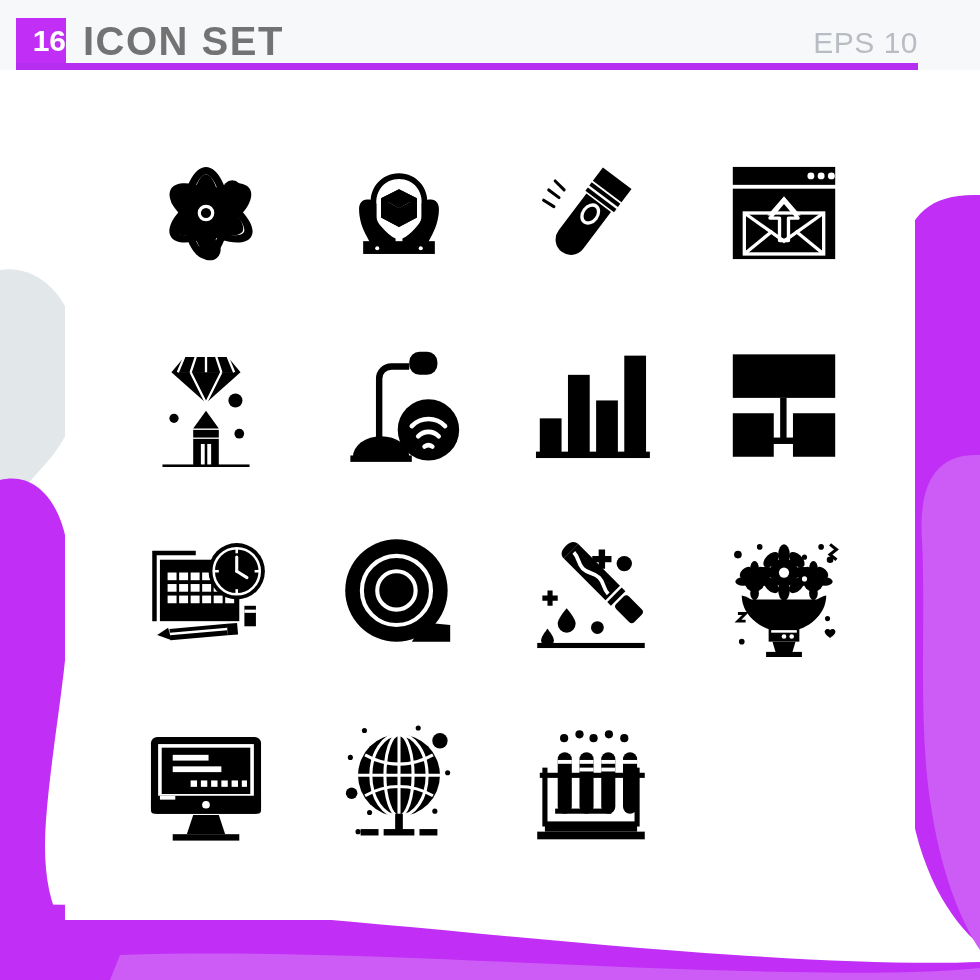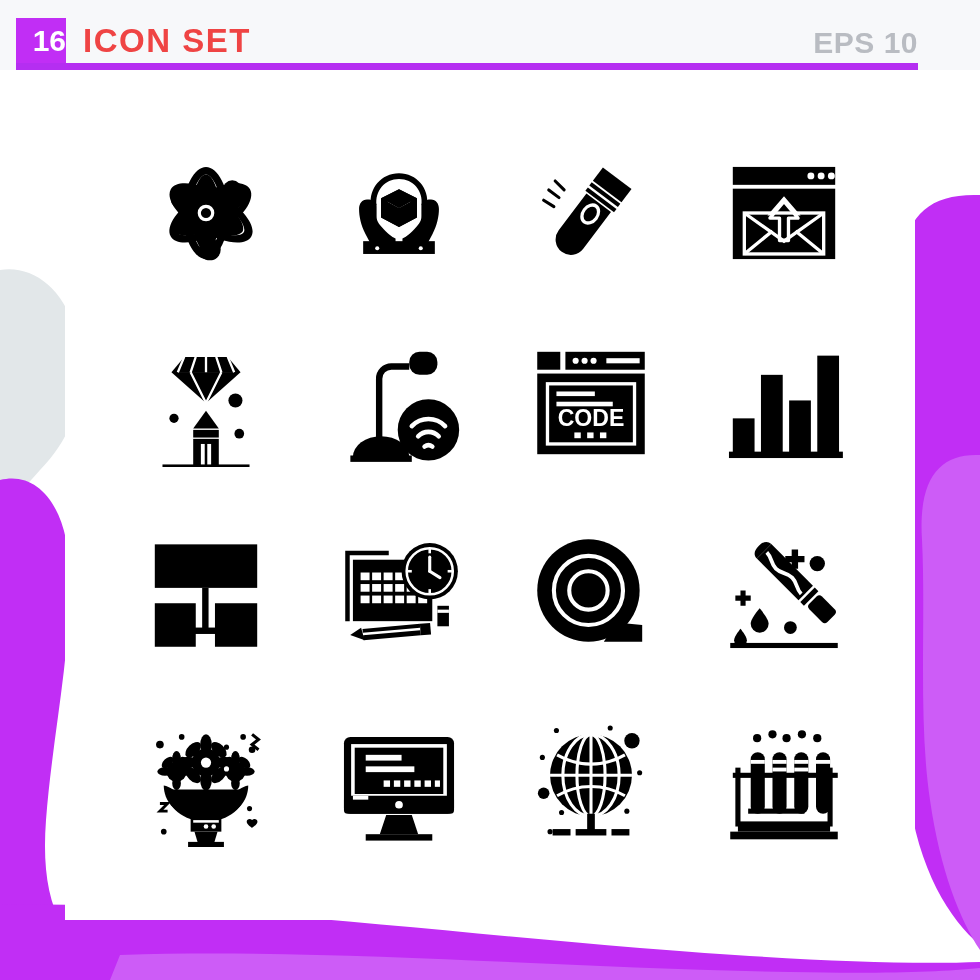--- a/index.html
+++ b/index.html
@@ -66,33 +66,33 @@
     font-weight: bold;
     line-height: 45px;
     text-align: right;
     letter-spacing: 0px;
     z-index: 4;
   }
   .set-title {
     position: absolute;
     left: 83px;
     top: 19px;
-    font-size: 33px;
+    font-size: 40px;
     font-weight: bold;
-    color: #ef4444;
+    color: #737373;
     letter-spacing: 1.5px;
     line-height: 44px;
     z-index: 4;
   }
   .eps-label {
     position: absolute;
     right: 62px;
     top: 21px;
     font-size: 30px;
-    font-weight: bold;
+    font-weight: normal;
     color: #b9bcc2;
     letter-spacing: 0.5px;
     line-height: 44px;
     z-index: 4;
   }
 
   
   .grid {
     position: absolute;
     left: 110px;
@@ -248,40 +248,20 @@
         <circle cx="73" cy="71" r="24"></circle>
         <g fill="none" stroke="#ffffff" stroke-width="3.6" stroke-linecap="round">
           <path d="M60 68a18 18 0 0 1 26 0"></path>
           <path d="M65 76a11 11 0 0 1 16 0"></path>
           <path d="M70 84a5 5 0 0 1 6 0"></path>
         </g>
       </g>
     </svg>
   </div>
 
-  <div class="cell">
-    <svg width="128" height="128" viewBox="0 0 100 100">
-      <g fill="#000000">
-        <rect x="8" y="10" width="18" height="14"></rect>
-        <rect x="30" y="10" width="62" height="14"></rect>
-        <circle cx="38" cy="17" r="2.4" fill="#ffffff"></circle>
-        <circle cx="45" cy="17" r="2.4" fill="#ffffff"></circle>
-        <circle cx="52" cy="17" r="2.4" fill="#ffffff"></circle>
-        <rect x="62" y="15" width="26" height="4" fill="#ffffff"></rect>
-        <rect x="8" y="27" width="84" height="63"></rect>
-        <rect x="16" y="35" width="68" height="47" fill="none" stroke="#ffffff" stroke-width="2.6"></rect>
-        <rect x="23" y="41" width="30" height="3.6" fill="#ffffff"></rect>
-        <rect x="23" y="49" width="44" height="3.6" fill="#ffffff"></rect>
-        <text x="50" y="68" text-anchor="middle" font-family="'Liberation Sans', sans-serif" font-size="18" font-weight="bold" fill="#ffffff">CODE</text>
-        <rect x="37" y="73" width="5" height="4.5" fill="#ffffff"></rect>
-        <rect x="47" y="73" width="5" height="4.5" fill="#ffffff"></rect>
-        <rect x="57" y="73" width="5" height="4.5" fill="#ffffff"></rect>
-      </g>
-    </svg>
-  </div>
 
   <div class="cell">
     <svg width="128" height="128" viewBox="0 0 100 100">
       <g fill="#000000">
         <rect x="10" y="62" width="17" height="29"></rect>
         <rect x="32" y="28" width="17" height="63"></rect>
         <rect x="54" y="48" width="17" height="43"></rect>
         <rect x="76" y="13" width="17" height="78"></rect>
         <rect x="7" y="88" width="89" height="5"></rect>
       </g>

